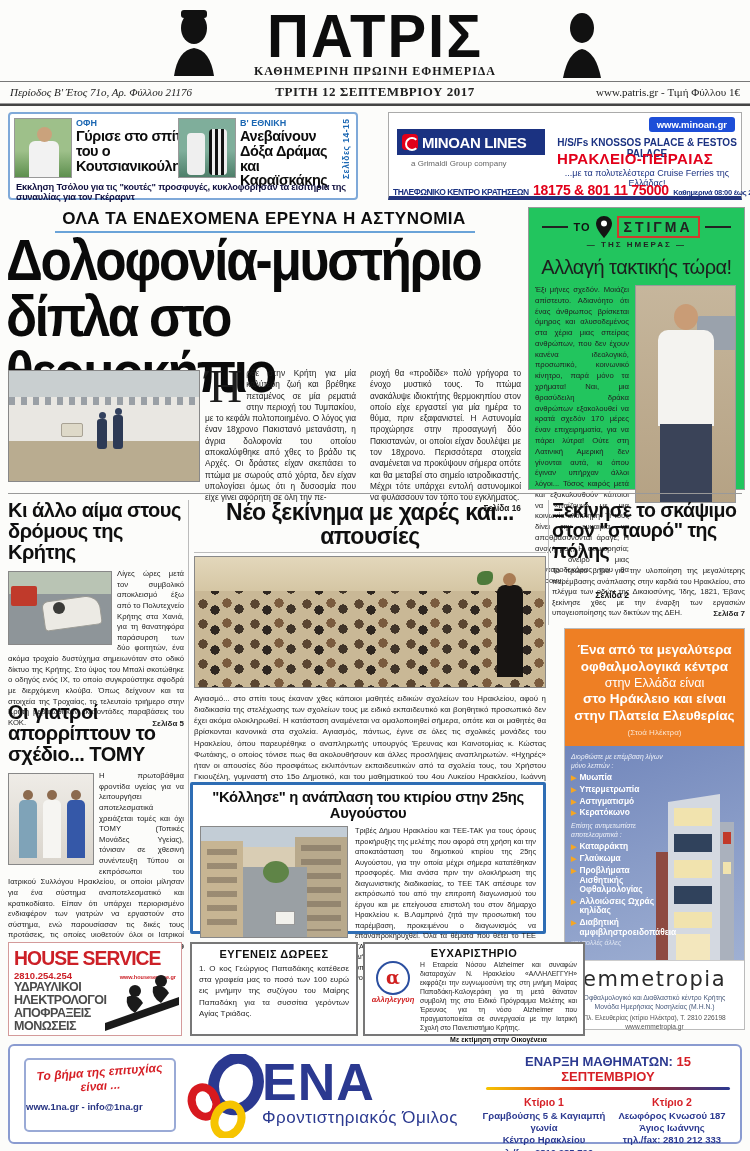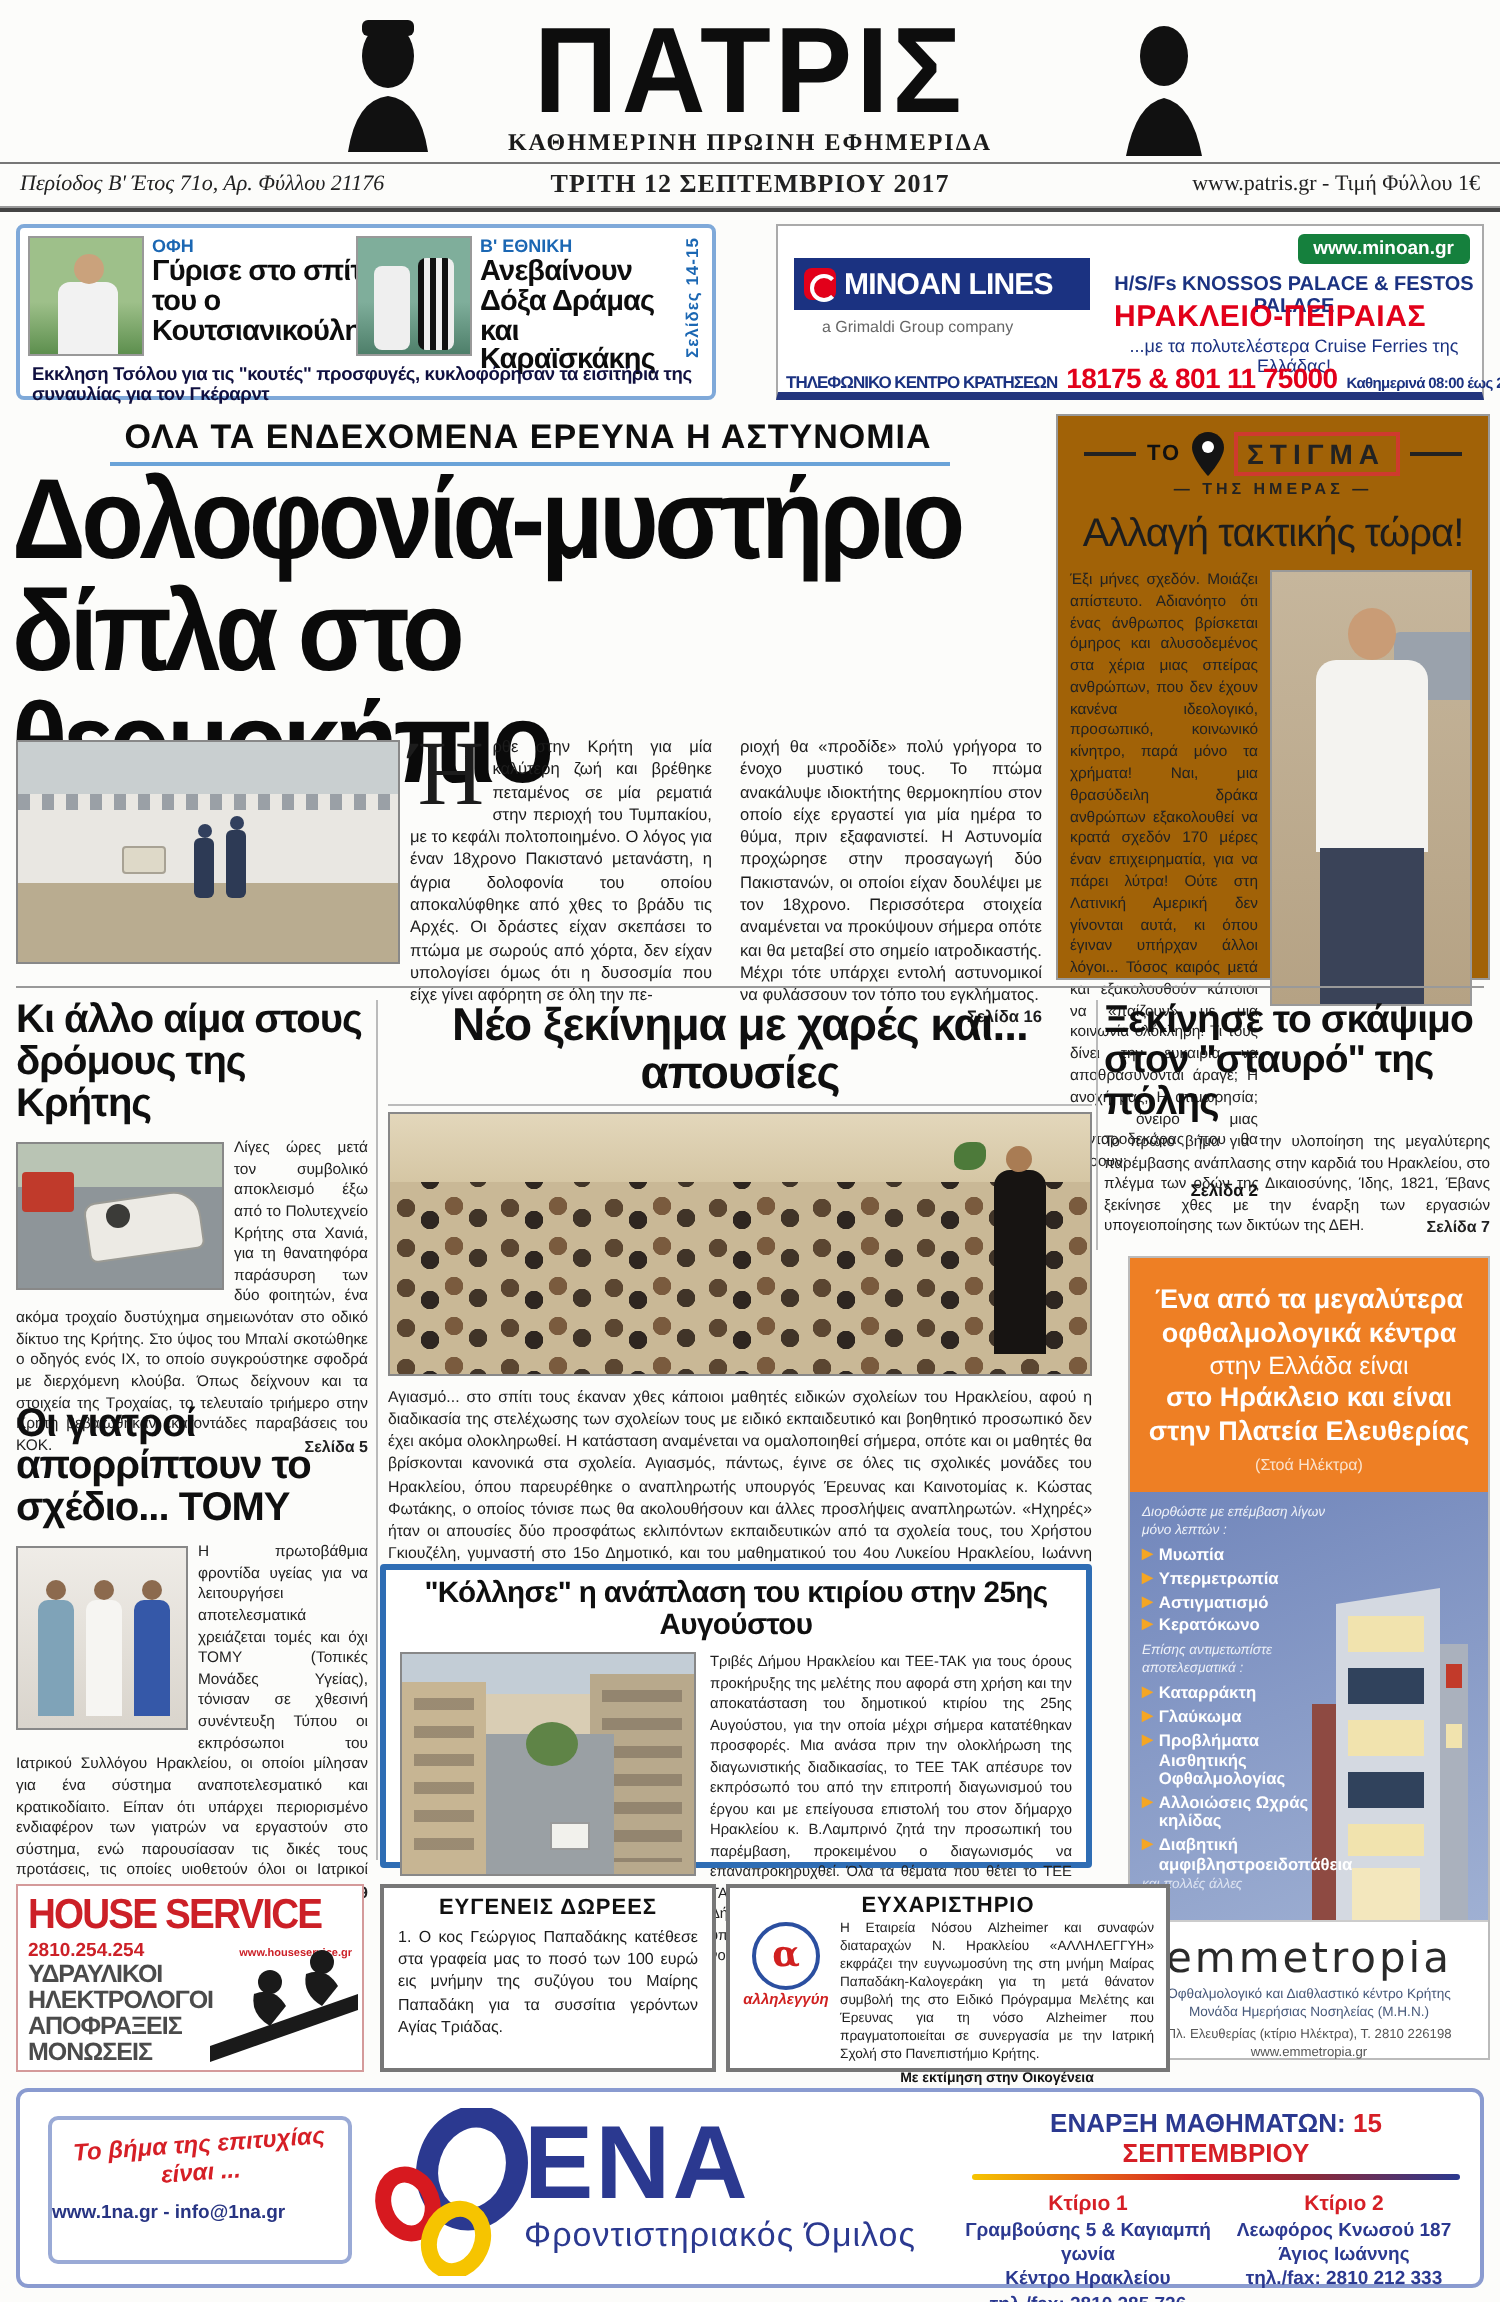--- a/index.html
+++ b/index.html
@@ -29,21 +29,21 @@
   .ph-match{background:linear-gradient(#7fae9b 55%,#4e7f6a);}
   .ph-match .p1{position:absolute;left:8px;top:14px;width:18px;height:42px;background:#efefef;border-radius:4px;}
   .ph-match .p2{position:absolute;left:30px;top:10px;width:18px;height:46px;background:repeating-linear-gradient(90deg,#111 0 3px,#eee 3px 6px);border-radius:4px;}
   .tkick{color:#1b67b3;font-weight:700;font-size:9px;margin-bottom:1px;}
   .ttitle{font-weight:700;font-size:14.5px;line-height:1.02;letter-spacing:-.4px;color:#0d0d0d;}
   .pages-vert{width:13px;color:#1b67b3;font-weight:700;font-size:8.5px;writing-mode:vertical-rl;transform:rotate(180deg);text-align:center;letter-spacing:.5px;}
   .sports .strip{padding:2px 4px 0 6px;font-weight:700;font-size:9.3px;letter-spacing:-.2px;color:#101040;}
 
   
   .minoan{left:388px;top:112px;width:354px;height:88px;border:1px solid #aaa;border-bottom:4px solid #23357d;background:#fff;padding:4px 6px;}
-  .mn-badge{position:absolute;right:6px;top:4px;background:#15803d;color:#fff;font-weight:700;font-size:9.5px;padding:2px 8px;border-radius:3px;}
+  .mn-badge{position:absolute;right:6px;top:4px;background:#1d4ed8;color:#fff;font-weight:700;font-size:9.5px;padding:2px 8px;border-radius:3px;}
   .mn-logo{position:absolute;left:8px;top:16px;width:148px;height:26px;background:#1b3281;color:#fff;display:flex;align-items:center;gap:4px;padding:0 5px;font-weight:900;font-size:15px;letter-spacing:-.4px;}
   .mn-ball{width:16px;height:16px;border-radius:4px;background:#e2001a;position:relative;flex:none;}
   .mn-ball::after{content:"";position:absolute;left:3px;top:3px;width:10px;height:10px;border-radius:50%;border:2px solid #fff;border-right-color:transparent;}
   .mn-grimaldi{position:absolute;left:22px;top:46px;font-size:8px;color:#666;}
   .mn-l1{position:absolute;left:168px;top:24px;width:180px;text-align:center;font-size:10px;font-weight:700;color:#1b3281;}
   .mn-l2{position:absolute;left:168px;top:37px;width:180px;font-size:15px;font-weight:900;color:#e2001a;letter-spacing:.3px;}
   .mn-l3{position:absolute;left:168px;top:55px;width:180px;text-align:center;font-size:9px;color:#1b3281;}
   .mn-phone{position:absolute;left:4px;top:68px;width:344px;white-space:nowrap;}
   .mn-ph-label{font-size:8.5px;font-weight:700;color:#1b3281;letter-spacing:-.5px;}
   .mn-ph-num{font-size:14px;font-weight:900;color:#e2001a;letter-spacing:-.3px;}
@@ -59,21 +59,21 @@
   .lead-photo .cop1{left:88px;top:48px;}
   .lead-photo .cop2{left:104px;top:44px;height:34px;}
   .lead-photo .cop1::before,.lead-photo .cop2::before{content:"";position:absolute;left:2px;top:-7px;width:7px;height:7px;border-radius:50%;background:#32405e;}
   .lead-photo .van{position:absolute;left:52px;top:52px;width:22px;height:14px;background:#ded9c8;border-radius:2px;border:1px solid #a8a294;}
   .lead-cols{left:205px;top:368px;width:316px;height:120px;display:flex;gap:14px;}
   .lcol{width:151px;font-size:8.3px;line-height:1.36;text-align:justify;color:#1c1c1c;}
   .dropcap{float:left;font-size:46px;line-height:.82;font-weight:400;font-family:"Liberation Serif",serif;padding-right:4px;}
   .pref{font-weight:700;float:right;}
 
   
-  .stigma{left:528px;top:207px;width:217px;height:283px;border:1px solid #999;background:#a16207;padding:6px;}
+  .stigma{left:528px;top:207px;width:217px;height:283px;border:1px solid #999;background:#22c55e;padding:6px;}
   .st-brand{display:flex;align-items:center;justify-content:center;gap:5px;margin-top:2px;}
   .st-to{font-weight:700;font-size:11px;letter-spacing:1px;}
   .st-main{border:2px solid #cf3a2e;padding:1px 5px;font-weight:900;font-size:14px;letter-spacing:3px;color:#222;}
   .st-dash{flex:1;height:2px;background:#222;max-width:26px;}
   .st-sub{text-align:center;font-size:8px;font-weight:700;letter-spacing:2px;margin-top:2px;color:#222;}
   .st-head{text-align:center;font-size:20px;font-weight:500;letter-spacing:-.5px;margin:7px 0 6px;color:#1d1d1d;}
   .st-body-row{display:flex;gap:6px;}
   .st-text{width:94px;font-size:7.7px;line-height:1.4;text-align:justify;color:#222;}
   .st-photo{width:101px;height:218px;background:linear-gradient(#c6b69c,#b5a284);position:relative;overflow:hidden;border:1px solid #999;}
   .st-photo .head{position:absolute;left:38px;top:18px;width:24px;height:26px;border-radius:50%;background:#c99c76;}

